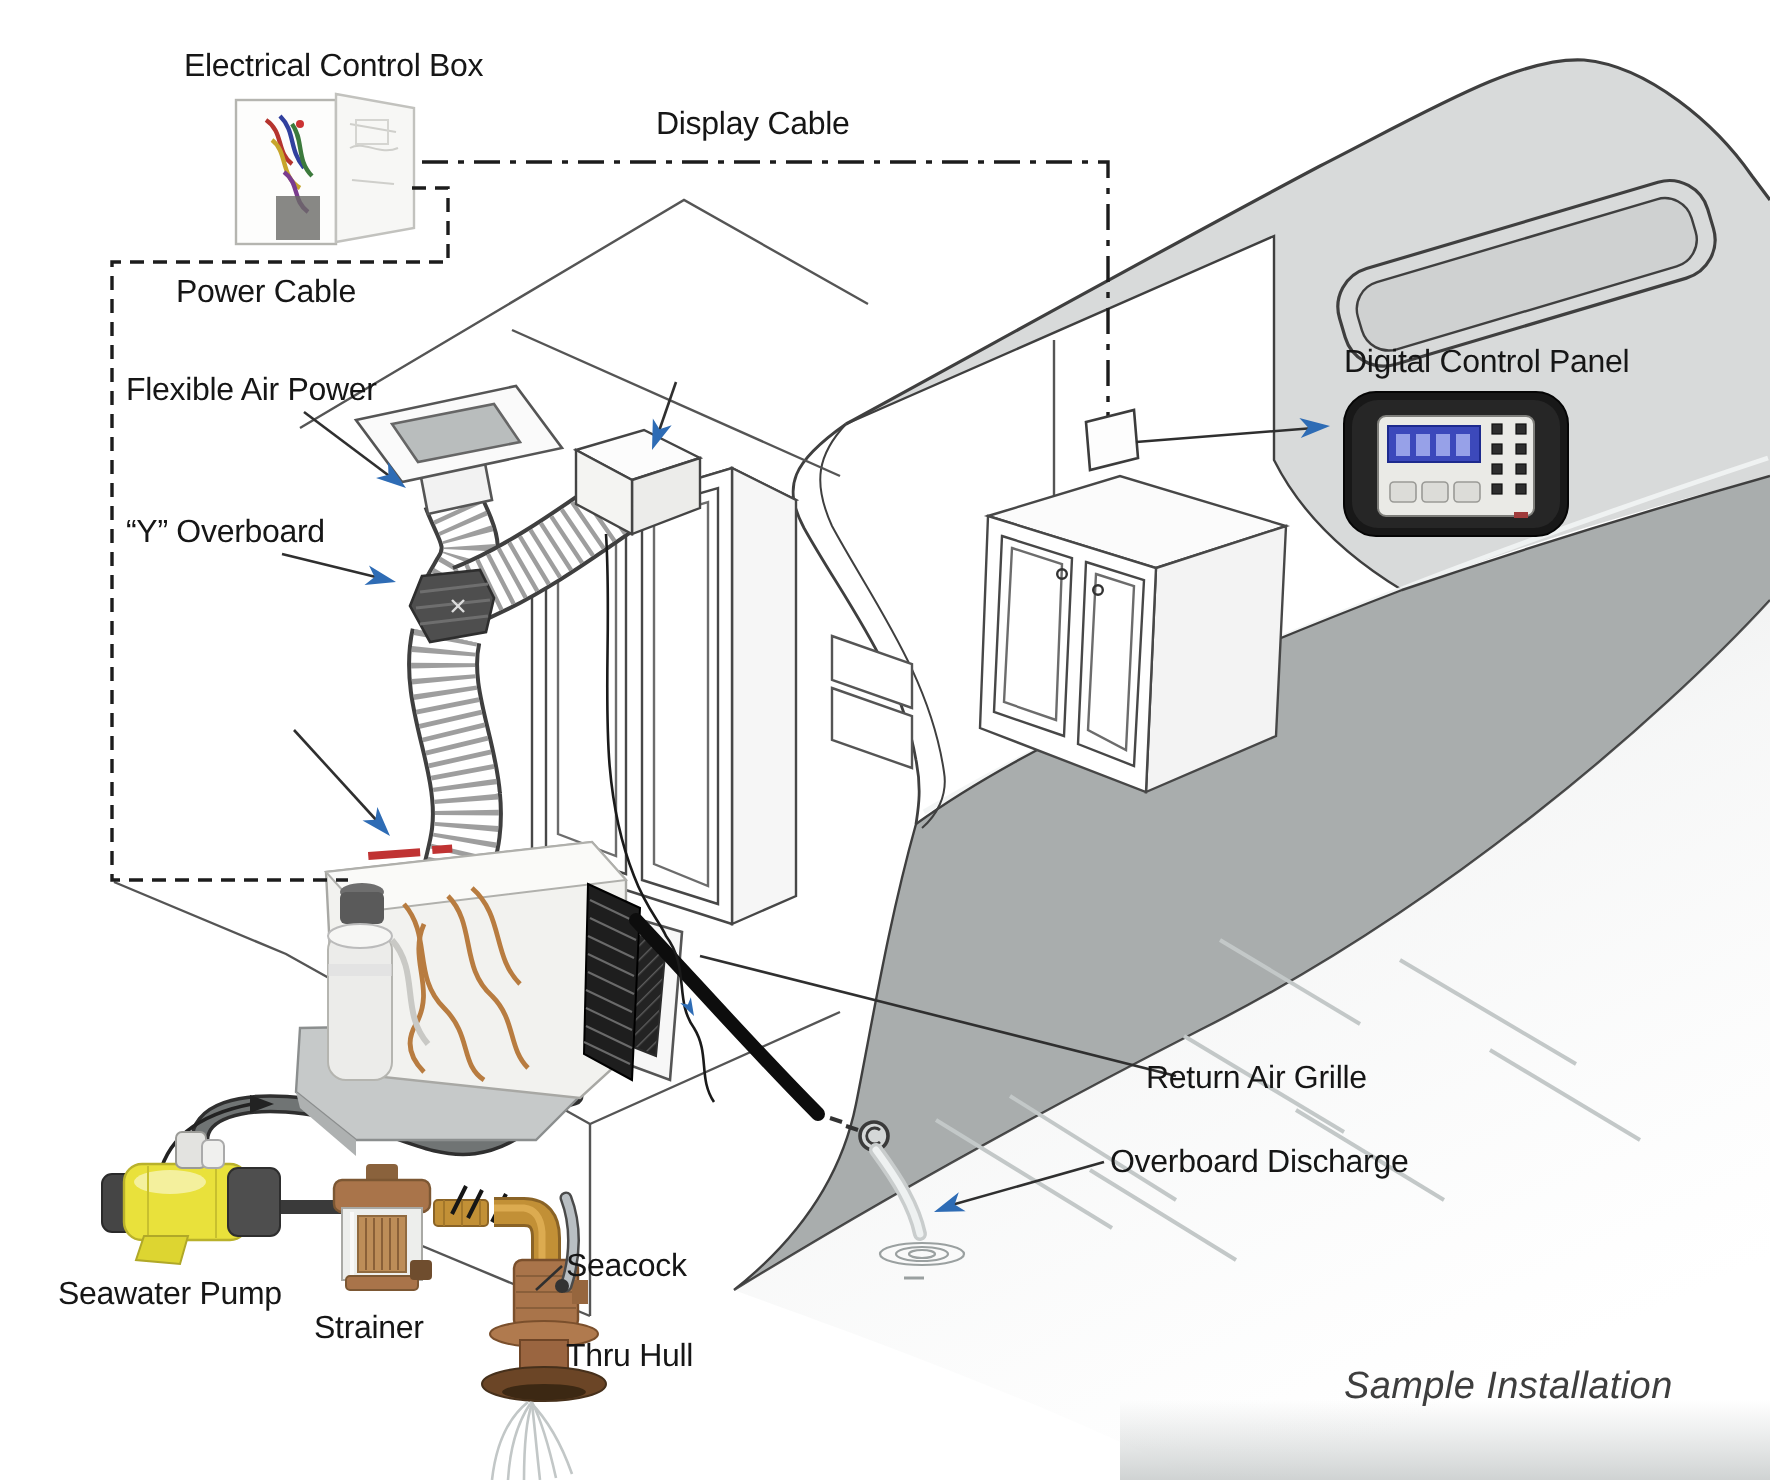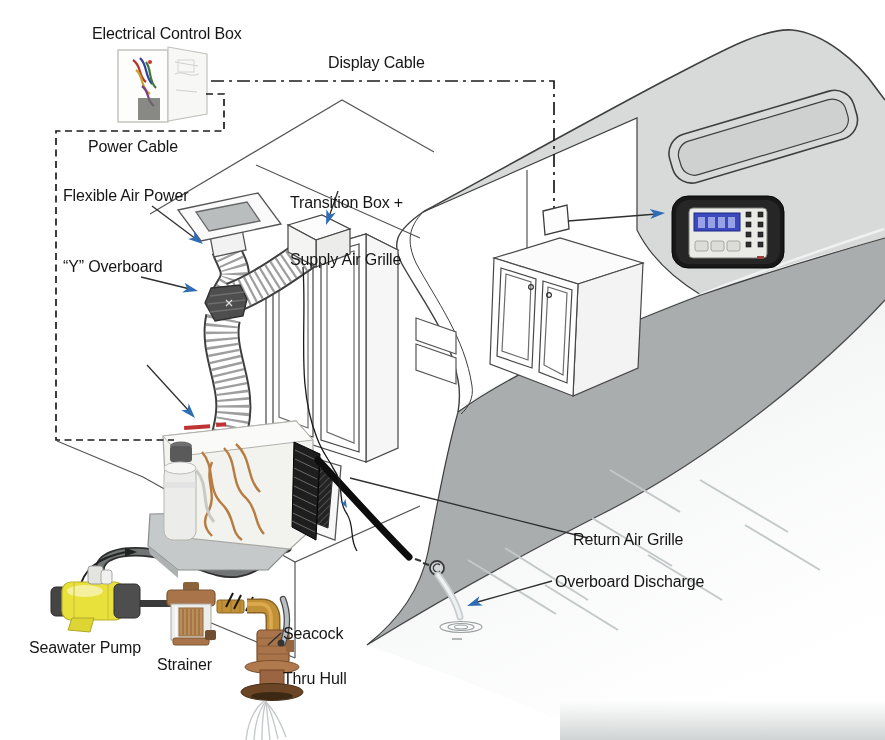--- a/index.html
+++ b/index.html
@@ -1,18 +1,19 @@
 <!DOCTYPE html>
 <html style="--arrow-blue: #2e6cb5; --deck-gray: #d8dada; --hull-gray: #a9adad; --pump-yellow: #e9e13b; --bronze: #a9744a; --brass: #c29036; --lcd-blue: #3c49bb; --line-dark: #3f3f3f;"><head>
 <meta charset="utf-8">
 <style>
   html,body{margin:0;padding:0;background:#fff;}
   #stage{
     position:relative;width:885px;height:740px;background:#ffffff;overflow:hidden;
     font-family:"Liberation Sans", sans-serif;
+    text-align:center;
   }
   #art{position:absolute;left:0;top:0;}
   .label{
     position:absolute;font-size:16px;line-height:19px;color:#161616;
     white-space:pre;letter-spacing:-0.15px;
   }
   .label span{display:block;}
   .caption{
     position:absolute;font-size:19px;font-style:italic;color:#3e3e3e;letter-spacing:0.2px;
   }
@@ -363,25 +364,23 @@
     <polygon points="0,0 -15,5 -11,0 -15,-5" transform="translate(326,225) rotate(110)"></polygon>
     <polygon points="0,0 -15,5 -11,0 -15,-5" transform="translate(665,213) rotate(-4)"></polygon>
     <polygon points="0,0 -15,5 -11,0 -15,-5" transform="translate(467,606) rotate(160)"></polygon>
     <polygon points="0,0 -9,3 -6.5,0 -9,-3" transform="translate(347,508) rotate(62)"></polygon>
   </g>
 </svg>
 
   <div class="label" style="left:92px;top:24px">Electrical Control Box</div>
   <div class="label" style="left:328px;top:53px">Display Cable</div>
   <div class="label" style="left:88px;top:137px">Power Cable</div>
-  <div class="label" style="left:290px;top:155px">
-    <span>Transition Box +</span>
-    <span>Supply Air Grille</span>
-  </div>
   <div class="label" style="left:63px;top:186px">Flexible Air Power</div>
+  <div class="label" style="left:672px;top:172px">Digital Control Panel</div>
   <div class="label" style="left:63px;top:257px">“Y” Overboard</div>
   <div class="label" style="left:573px;top:530px">Return Air Grille</div>
   <div class="label" style="left:555px;top:572px">Overboard Discharge</div>
   <div class="label" style="left:283px;top:624px">Seacock</div>
   <div class="label" style="left:29px;top:638px">Seawater Pump</div>
   <div class="label" style="left:157px;top:655px">Strainer</div>
   <div class="label" style="left:283px;top:669px">Thru Hull</div>
+  <div class="caption" style="left:672px;top:683px">Sample Installation</div>
 </div>
 
 </body></html>

